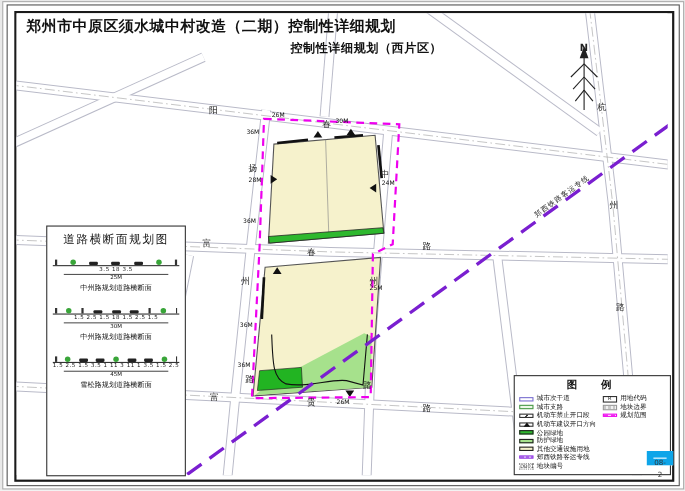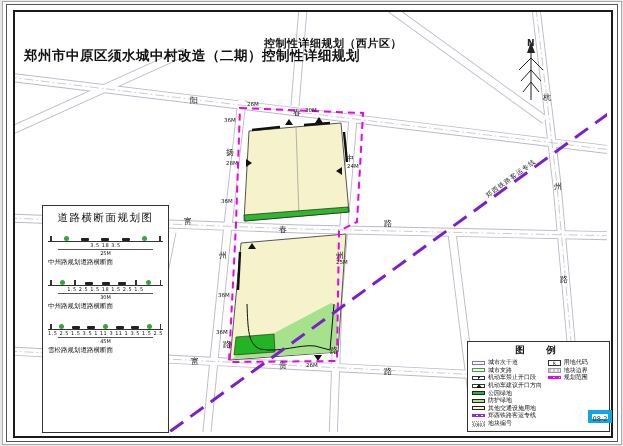--- a/index.html
+++ b/index.html
@@ -7,34 +7,34 @@
     width:623px;height:446px;position:relative;overflow:hidden;
     background:#e9e9e9;
     font-family:"DejaVu Sans","Liberation Sans",sans-serif;
     color:#111;
   }
   .sheet{position:absolute;left:2px;top:1px;width:618px;height:442px;background:#fff;border:1px solid #aaa;}
   .frame-outer{position:absolute;left:6px;top:4px;width:610px;height:436px;border:1px solid #555;background:#fff;}
   .frame-inner{position:absolute;left:13px;top:10px;width:596px;height:424px;border:2px solid #1a1a1a;background:#fff;}
   .map-svg{position:absolute;left:0;top:0;width:623px;height:446px;}
 
-  .title{position:absolute;left:24px;top:15px;width:420px;font-size:13.5px;font-weight:bold;letter-spacing:0.5px;margin-top:32px;}
+  .title{position:absolute;left:24px;top:15px;width:420px;font-size:13.5px;font-weight:bold;letter-spacing:0.5px;}
   .subtitle{position:absolute;left:24px;top:36px;width:378px;text-align:right;font-size:11px;font-weight:bold;letter-spacing:0.5px;}
 
   
   .xsec-panel{position:absolute;left:42px;top:205px;width:127px;height:228px;background:#fff;border:1px solid #333;box-sizing:border-box;padding:5px 5px 2px 5px;}
   .xsec-title{font-size:10.5px;font-weight:normal;text-align:center;letter-spacing:1.5px;margin-bottom:7px;}
   .xsec-section{margin-bottom:9px;}
   .xsec-icons{display:flex;align-items:flex-end;justify-content:space-between;height:9px;border-bottom:1px solid #333;padding:0 2px;}
   .tree{width:5px;height:5px;border-radius:50%;background:#39a539;}
   .car{width:8px;height:3.5px;background:#222;border-radius:1px;}
   .ped{width:1.5px;height:5px;background:#333;}
   .xsec-dims{font-size:5px;text-align:center;letter-spacing:0.5px;color:#111;line-height:7px;white-space:nowrap;overflow:hidden;}
   .xsec-total{font-size:5px;text-align:center;line-height:6px;color:#111;border-top:1px solid #555;margin:0 10px;}
-  .xsec-caption{font-size:6.5px;text-align:left;margin-top:2px;white-space:nowrap;}
+  .xsec-caption{font-size:6.5px;text-align:center;margin-top:2px;white-space:nowrap;}
 
   
   .legend{position:absolute;left:467px;top:341px;width:143px;height:91px;background:#fff;border:1px solid #333;box-sizing:border-box;padding:2px 4px;}
   .legend-title{font-size:9.5px;font-weight:bold;text-align:center;letter-spacing:6px;margin-bottom:2px;}
   .legend-cols{display:flex;}
   .legend-col-left{width:57%;}
   .legend-col-right{width:43%;}
   .legend-row{display:flex;align-items:center;height:7.6px;font-size:6px;white-space:nowrap;}
   .sw{width:13px;height:4px;margin-right:3px;flex:none;position:relative;box-sizing:border-box;}
   .sw-road-secondary{background:#fff;border:1px solid #7a6fd0;}
@@ -46,21 +46,21 @@
       border-left:3.5px solid transparent;border-right:3.5px solid transparent;border-bottom:4px solid #111;}
   .sw-park-green{background:#2eb82e;border:1px solid #222;}
   .sw-protect-green{background:#a6e18c;border:1px solid #222;}
   .sw-other-traffic{background:#f6f2cc;border:1px solid #222;}
   .sw-railway{background:repeating-linear-gradient(90deg,#8a2be2 0 3px,#fff 3px 5px);border:1px solid #8a2be2;height:3px;}
   .sw-plot-number{width:13px;height:6px;font-size:4.5px;line-height:6px;text-align:center;color:#333;border:0.5px dotted #999;}
   .sw-land-code{border:1px solid #333;background:#fff;height:6px;font-size:4.5px;line-height:5.5px;text-align:center;}
   .sw-plot-boundary{background:repeating-linear-gradient(90deg,#c8c8c8 0 2px,#f0f0f0 2px 4px);border:1px solid #999;height:5px;}
   .sw-planning-range{background:repeating-linear-gradient(90deg,#ee00ee 0 4px,#fff 4px 6px);border:1px solid #ee00ee;height:3px;}
 
-  .sheet-no{position:absolute;left:588px;top:410px;width:24px;height:13px;background:#fff;border:4px solid #0ea5e9;
+  .sheet-no{position:absolute;left:588px;top:410px;width:24px;height:13px;background:#fff;border:6px solid #0ea5e9;
       box-sizing:border-box;font-size:6.5px;line-height:11px;text-align:center;color:#333;}
 </style>
 </head>
 <body>
 
 <div class="sheet"></div>
 <div class="frame-outer"></div>
 <div class="frame-inner"></div>
 
 <svg class="map-svg" viewBox="0 0 623 446">

